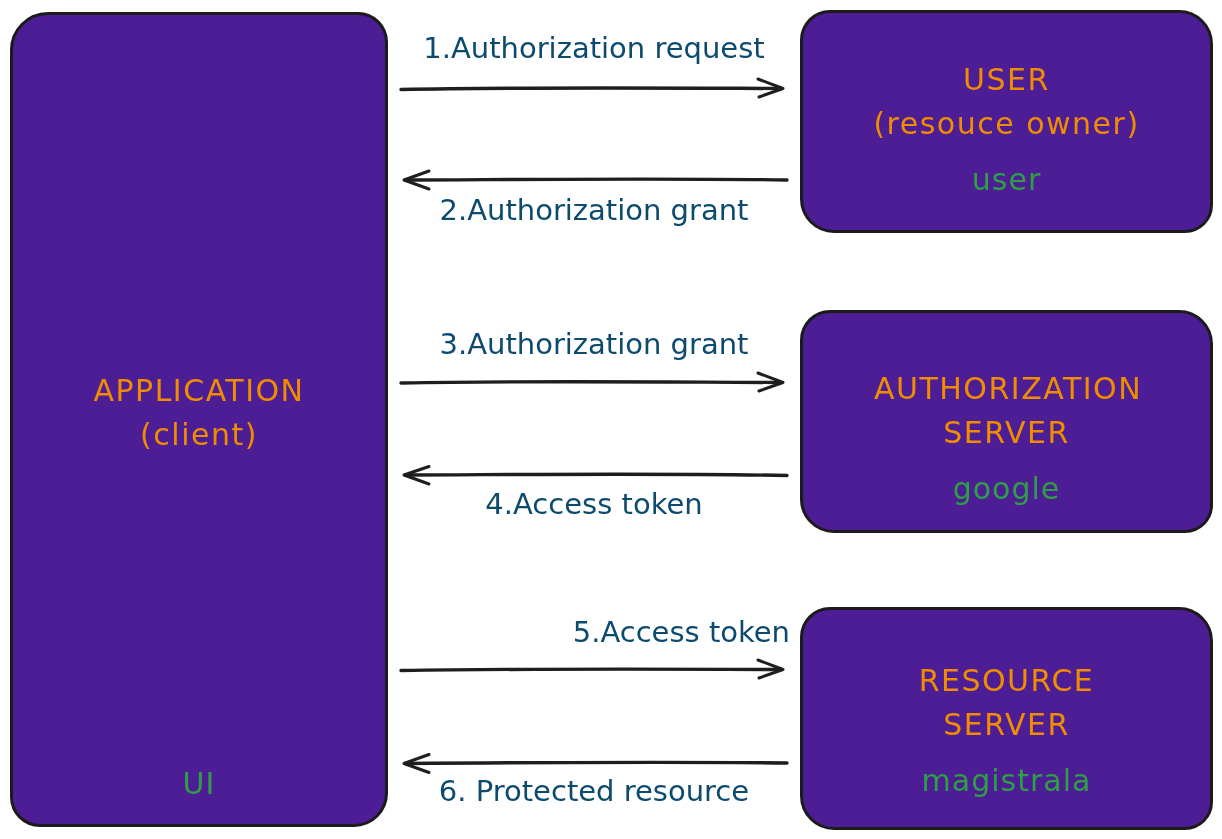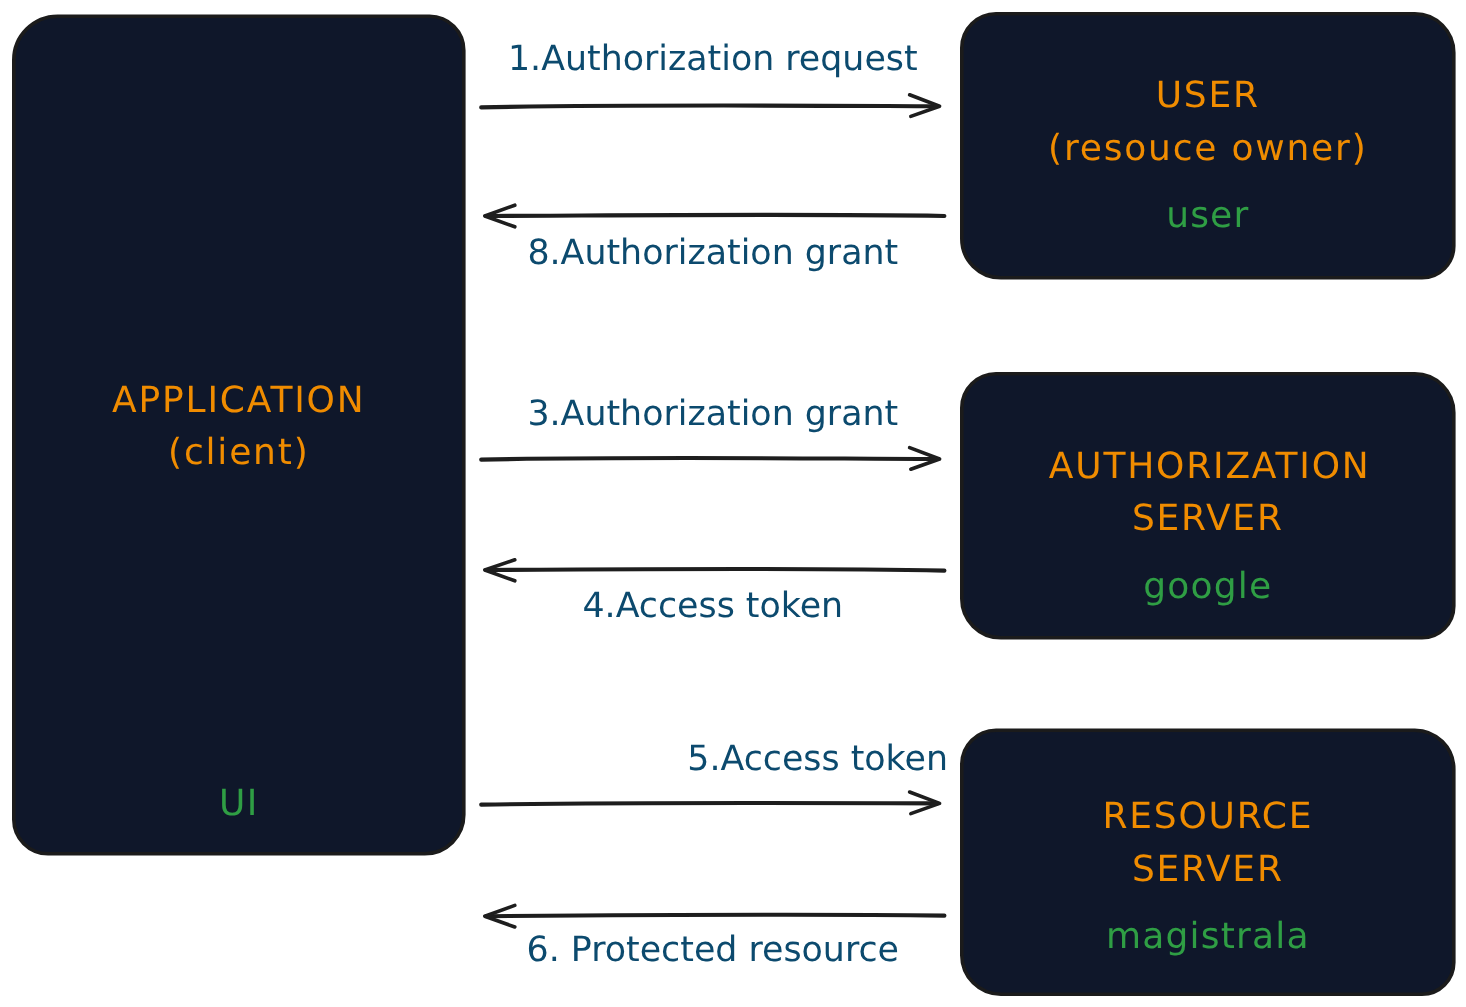--- a/index.html
+++ b/index.html
@@ -7,28 +7,28 @@
     position:relative;
     width:1222px;height:839px;
     background:#ffffff;
     font-family:"DejaVu Sans", sans-serif;
     overflow:hidden;
   }
   
   .box{
     position:absolute;
     border:3px solid #1b1b1b;
-    background:#0f172a;
+    background:#4c1d95;
     box-sizing:border-box;
     display:flex;
     flex-direction:column;
     align-items:center;
   }
   .app-box{
-    left:10px;top:12px;width:378px;height:701px;
+    left:10px;top:12px;width:378px;height:815px;
     border-radius:38px 30px 34px 30px;
   }
   .actor-box{
     left:800px;width:413px;height:223px;
     border-radius:30px 34px 28px 34px;
     justify-content:center;
   }
   .user-box{top:10px;padding-top:14px;}
   .auth-box{top:310px;padding-top:32px;}
   .res-box{top:607px;padding-top:22px;}
@@ -129,21 +129,21 @@
       <path class="head" d="M360,4 L385,13.5 L361,22"></path>
     </svg>
   </div>
 
   <div class="arrow a2">
     <svg viewBox="0 0 392 26">
       <path class="shaft" d="M389,13 C270,11 130,12.5 7,13"></path>
       <path class="head" d="M31,4 L6,13 L31,22"></path>
     </svg>
   </div>
-  <div class="msg-label l2">8.Authorization grant</div>
+  <div class="msg-label l2">2.Authorization grant</div>
 
   <div class="msg-label l3">3.Authorization grant</div>
   <div class="arrow a3">
     <svg viewBox="0 0 392 26">
       <path class="shaft" d="M3,14 C130,11.5 255,13 383,13.5"></path>
       <path class="head" d="M360,4 L385,13.5 L361,22"></path>
     </svg>
   </div>
 
   <div class="arrow a4">

